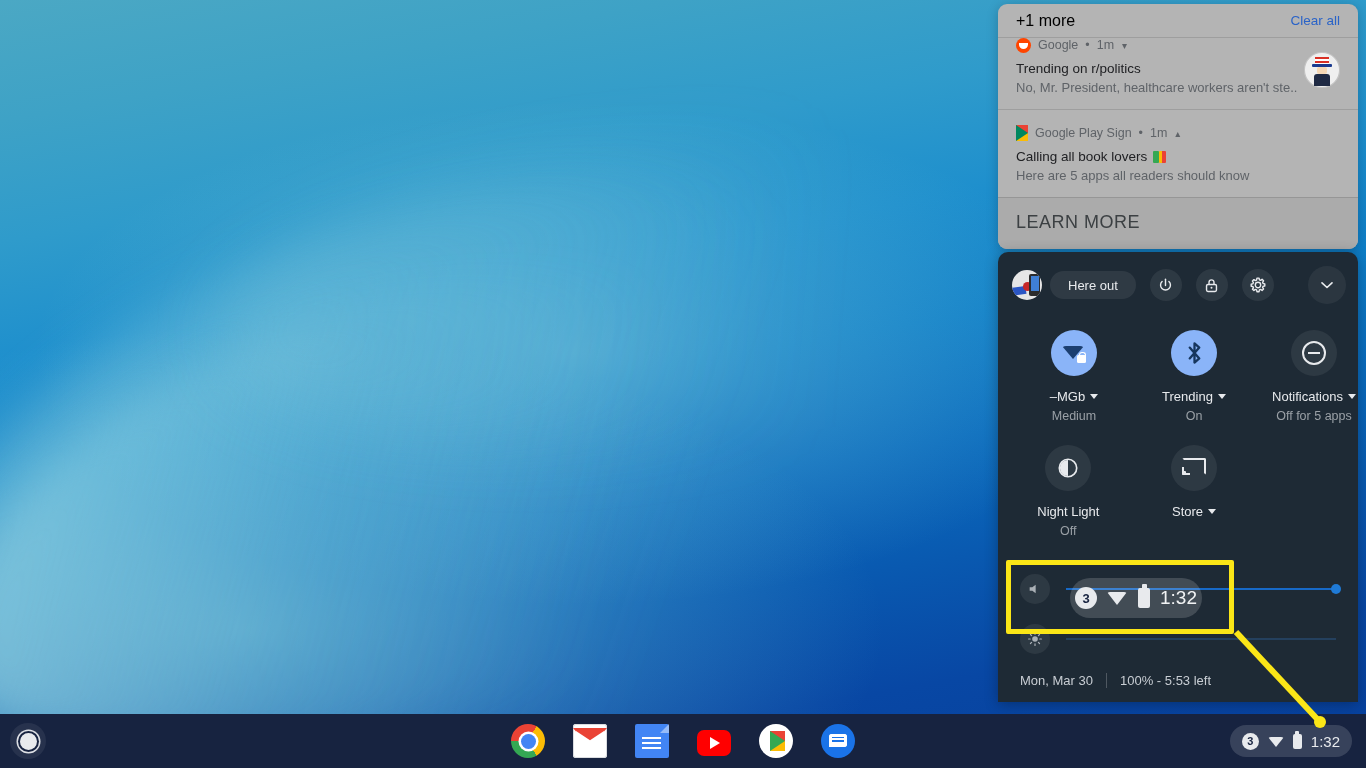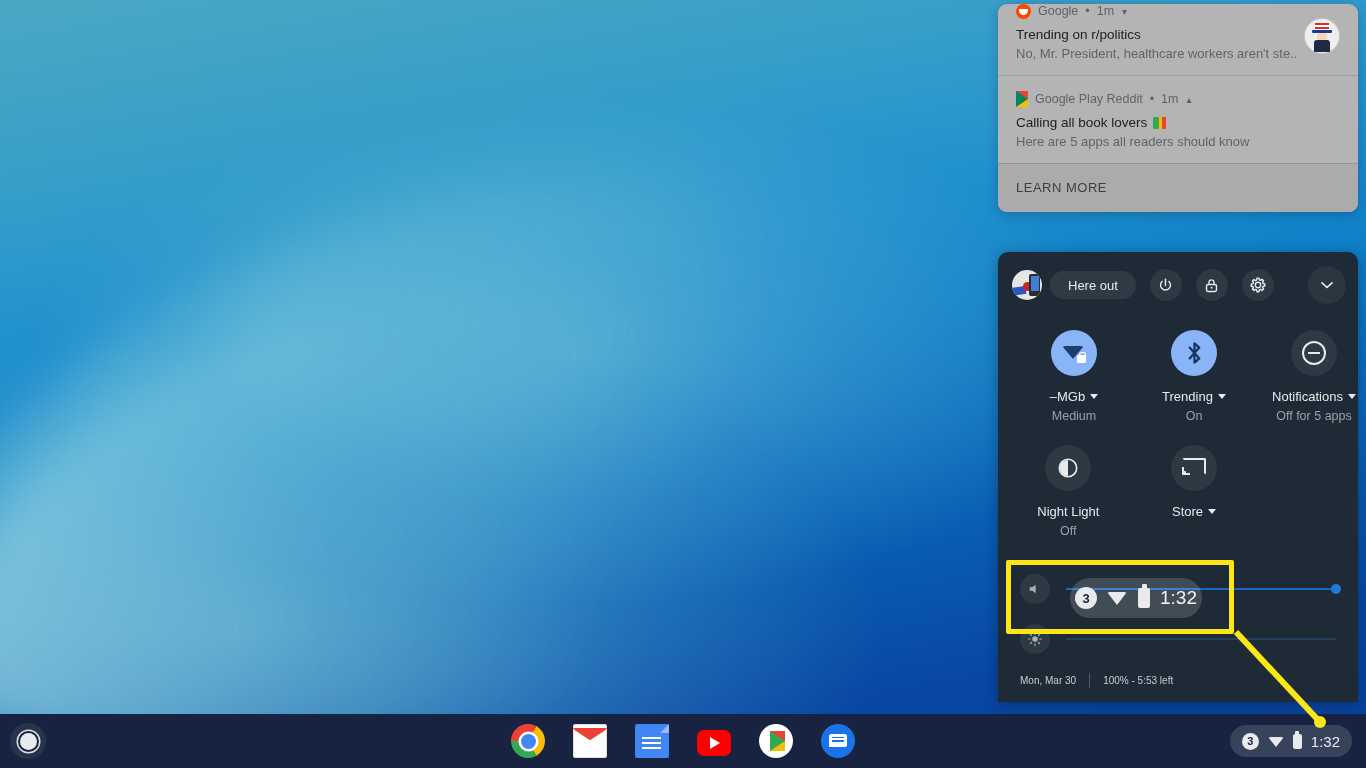--- a/index.html
+++ b/index.html
@@ -167,21 +167,21 @@
   .hat-face { position:absolute; left:13px; top:15px; width:10px; height:7px; background:#f5d7b5; border-radius:2px; }
   .hat-body { position:absolute; left:10px; top:22px; width:16px; height:12px; background:#1f2a44; border-radius:3px 3px 0 0; }
   .emoji-books { width:14px; height:12px; position:relative; display:inline-block; }
   .emoji-books::before { content:""; position:absolute; left:0; top:0; width:6px; height:12px; background:#34a853; border-radius:1px; }
   .emoji-books::after { content:""; position:absolute; left:6px; top:0; width:7px; height:12px;
     background:linear-gradient(to right,#fbbc05 0 50%, #ea4335 50% 100%); border-radius:1px; }
   #learn-more-bar {
     border-top:1px solid rgba(0,0,0,0.12);
     padding:14px 18px 16px 18px; background:#ababab;
   }
-  #learn-more-bar span { font-size:13px; letter-spacing:0.5px; color:#3c4043; cursor:pointer; }
+  #learn-more-bar span { font-size:18px; letter-spacing:0.5px; color:#3c4043; cursor:pointer; }
 
   
   #sys-panel {
     position:absolute; left:998px; top:252px; width:360px; height:450px;
     background:#1e2a35; border-radius:10px 10px 0 0;
     box-shadow:0 2px 14px rgba(0,0,0,0.3);
     overflow:hidden;
   }
   #sys-top {
     display:flex; align-items:center; padding:14px 12px 10px 14px; gap:8px;
@@ -248,21 +248,21 @@
   #vol-row { top:322px; }
   #bri-row { top:372px; }
   .slider-ic { width:30px; height:30px; border-radius:50%; background:rgba(255,255,255,0.07);
     flex:0 0 auto; display:flex; align-items:center; justify-content:center; }
   .slider-track { flex:1; height:2px; background:#1769c7; margin-left:16px; position:relative; }
   .slider-track.dim { background:#24405e; }
   .slider-knob { position:absolute; right:-5px; top:-4px; width:10px; height:10px; border-radius:50%; background:#1f7ad6; }
 
   #date-row {
     position:absolute; left:0; bottom:14px; width:360px; padding:0 22px;
-    display:flex; align-items:center; gap:13px; font-size:10px; color:#c8cdd3;
+    display:flex; align-items:center; gap:13px; font-size:13px; color:#c8cdd3;
   }
   #date-row .sep { width:1px; height:15px; background:rgba(255,255,255,0.22); }
 
   
   #callout-box {
     position:absolute; left:1006px; top:560px; width:228px; height:74px;
     border:5px solid #fbe617; border-radius:2px; z-index:40;
   }
   #callout-inner {
     position:absolute; left:1070px; top:578px; width:132px; height:40px;
@@ -279,20 +279,24 @@
 </style>
 </head>
 <body>
 
 <div id="desktop">
   <div id="wave1"></div>
   <div id="wave2"></div>
   <div id="wave3"></div>
 
   <div id="notif-panel">
+    <div id="notif-header">
+      <span>+1 more</span>
+      <span class="clear-all">Clear all</span>
+    </div>
 
     <div class="notif-item clipped">
       <div class="notif-src">
         <span class="src-ic ic-reddit"></span>
         <span>Google</span>
         <span>•</span>
         <span>1m</span>
         <span class="src-chevron">▾</span>
       </div>
       <div class="notif-title">Trending on r/politics</div>
@@ -303,21 +307,21 @@
         <span class="hat-face"></span>
           <span class="hat-body"></span>
       </div>
     </div>
 
     <div class="notif-divider"></div>
 
     <div class="notif-item" style="padding-top:12px;">
       <div class="notif-src">
         <span class="src-ic ic-gplay"></span>
-        <span>Google Play Reddit</span>
+        <span>Google Play Sign</span>
         <span>•</span>
         <span>1m</span>
         <span class="src-chevron">▴</span>
       </div>
       <div class="notif-title">
         <span>Calling all book lovers</span>
         <span class="emoji-books"></span>
       </div>
       <div class="notif-body">Here are 5 apps all readers should know</div>
     </div>

